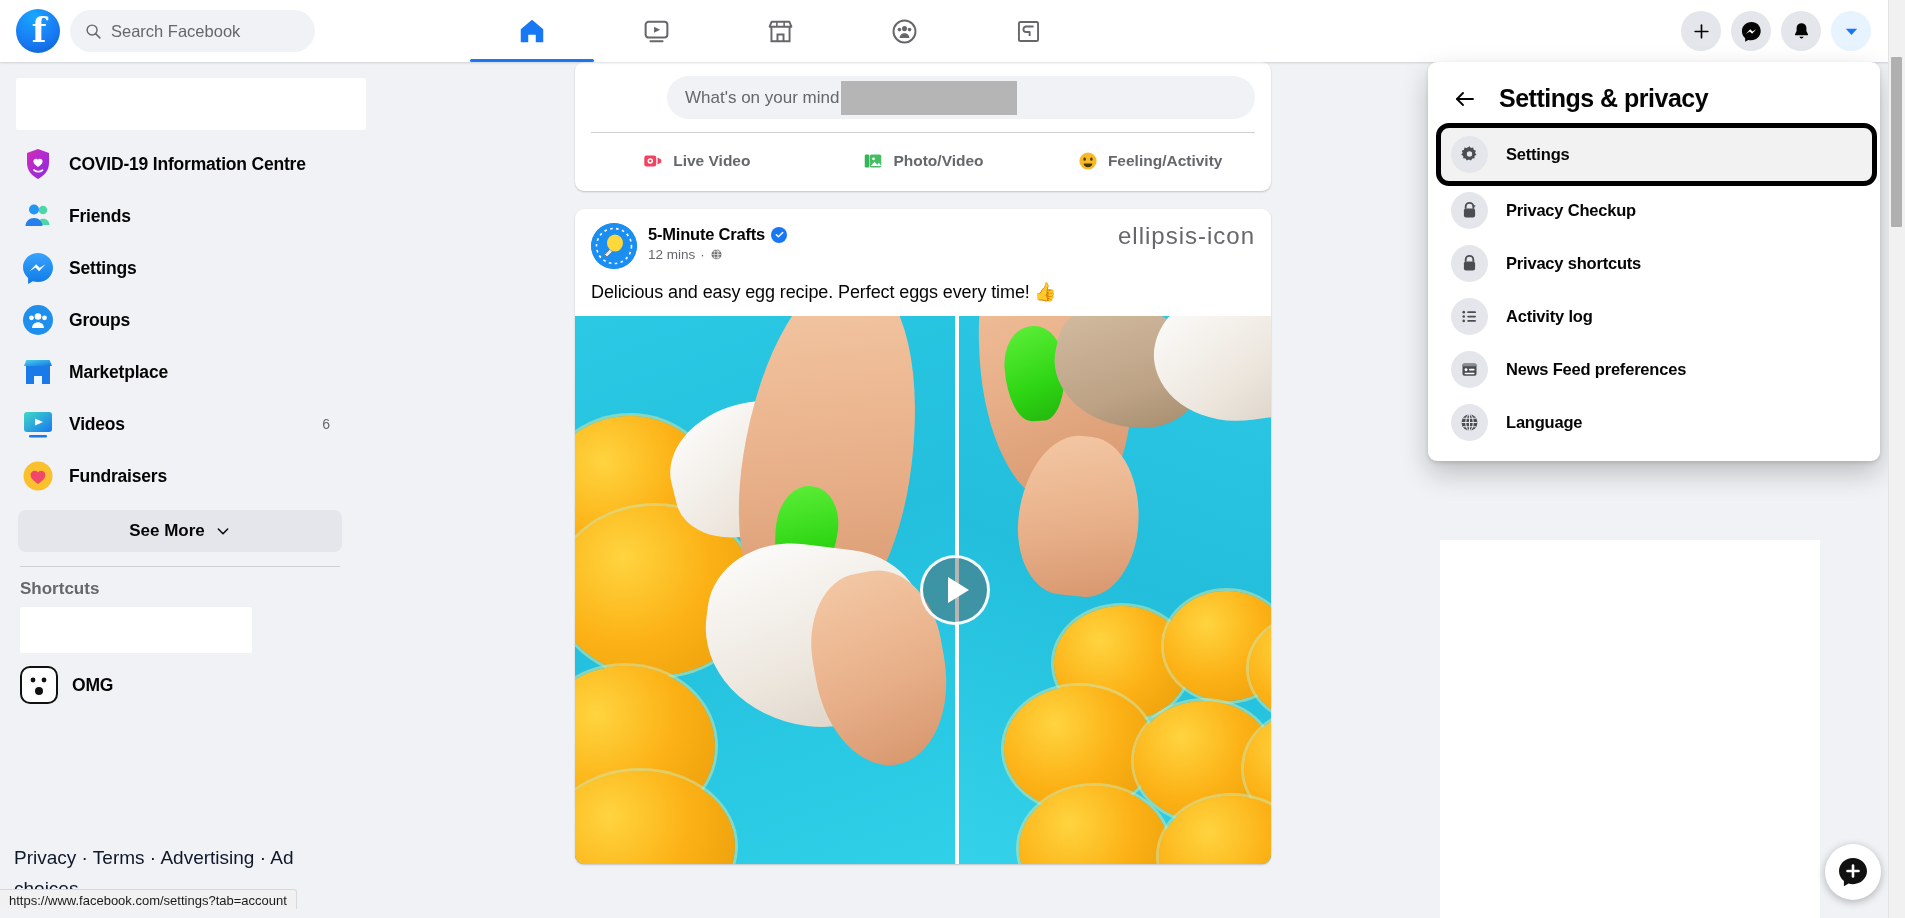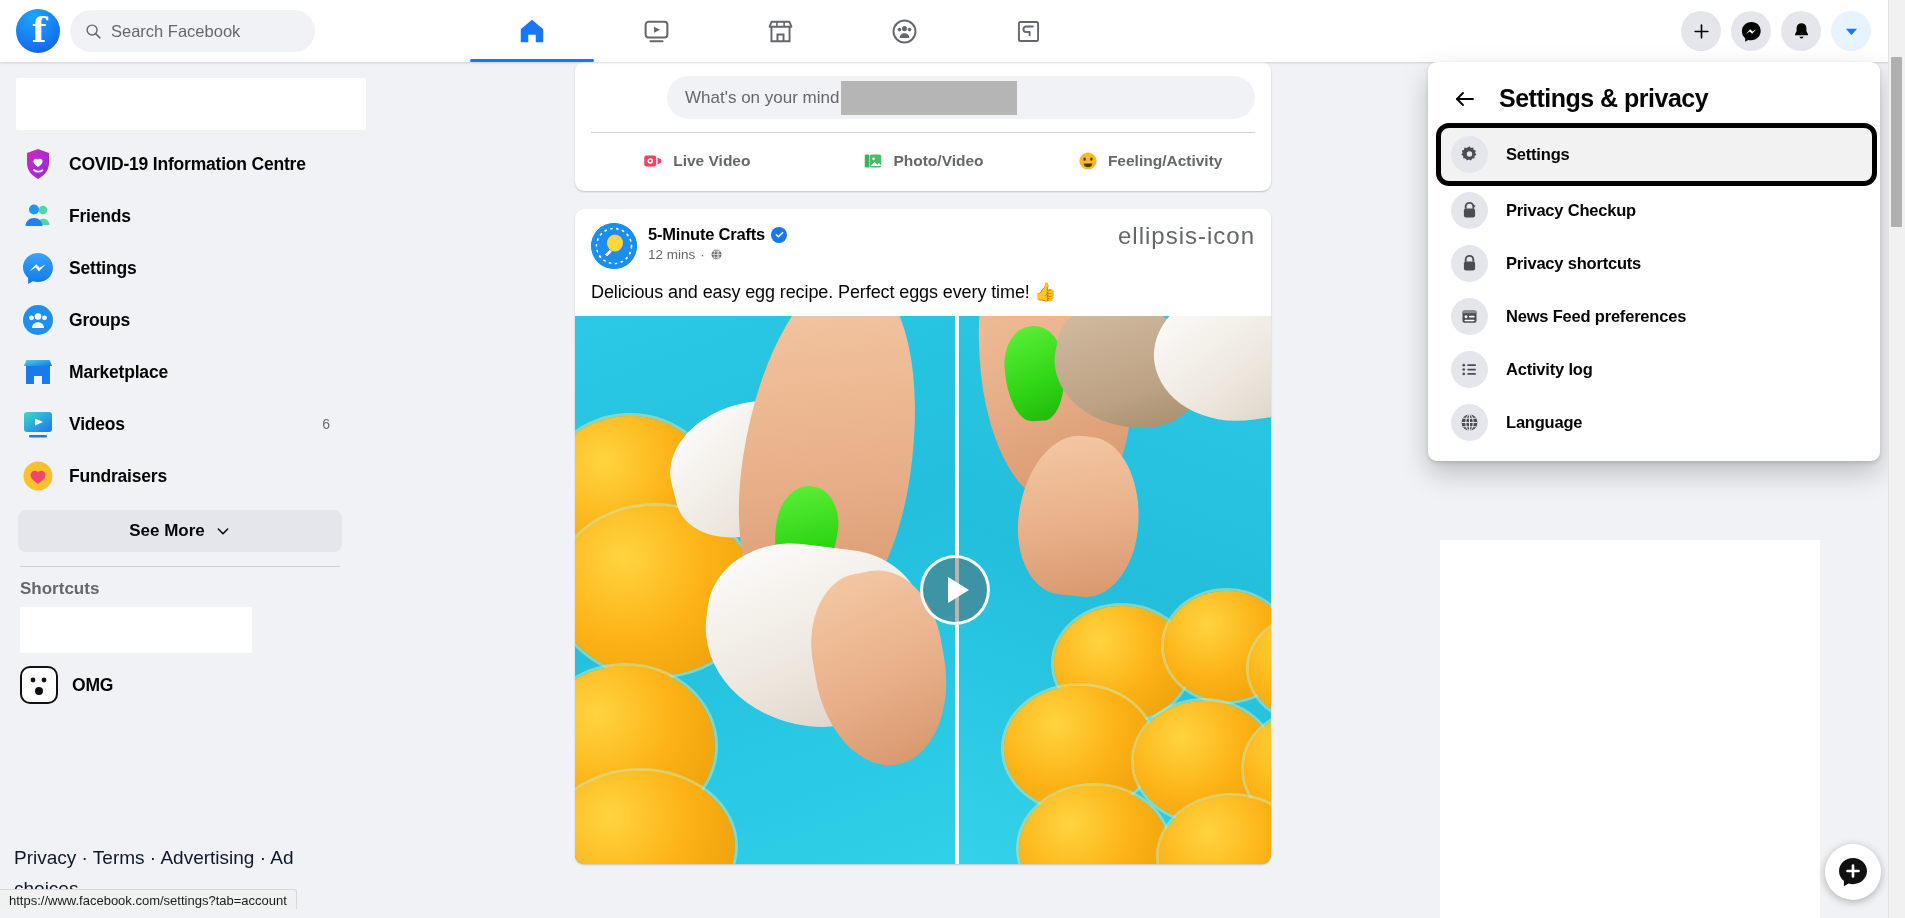--- a/index.html
+++ b/index.html
@@ -626,42 +626,42 @@
           <path d="M7.6 10V7.6a4.4 4.4 0 018.8 0V10" fill="none" stroke="#4b4d52" stroke-width="2.1"></path>
           <rect x="5.6" y="9.6" width="12.8" height="10.4" rx="2.4" fill="#4b4d52"></rect>
         </svg>
       </div>
       <span class="dd-label">Privacy shortcuts</span>
     </div>
 
     <div class="dd-item">
       <div class="dd-ico">
         <svg width="21" height="21" viewBox="0 0 24 24">
-          <rect x="4" y="5" width="16" height="14" rx="2.2" fill="#4b4d52"></rect>
-          <rect x="4" y="5" width="16" height="3.4" rx="1.6" fill="#8a8d91"></rect>
-          <circle cx="8" cy="12.2" r="1.7" fill="#fff"></circle>
-          <rect x="11.4" y="11.2" width="6.4" height="1.9" rx=".9" fill="#fff"></rect>
-          <rect x="6.3" y="15.6" width="11.5" height="1.7" rx=".85" fill="#fff"></rect>
-        </svg>
-      </div>
-      <span class="dd-label">News Feed preferences</span>
-    </div>
-
-    <div class="dd-item">
-      <div class="dd-ico">
-        <svg width="21" height="21" viewBox="0 0 24 24">
           <circle cx="5.4" cy="7" r="1.5" fill="#4b4d52"></circle>
           <circle cx="5.4" cy="12" r="1.5" fill="#4b4d52"></circle>
           <circle cx="5.4" cy="17" r="1.5" fill="#4b4d52"></circle>
           <rect x="9.4" y="6" width="10" height="2.1" rx="1" fill="#4b4d52"></rect>
           <rect x="9.4" y="11" width="10" height="2.1" rx="1" fill="#4b4d52"></rect>
           <rect x="9.4" y="16" width="10" height="2.1" rx="1" fill="#4b4d52"></rect>
         </svg>
       </div>
       <span class="dd-label">Activity log</span>
+    </div>
+
+    <div class="dd-item">
+      <div class="dd-ico">
+        <svg width="21" height="21" viewBox="0 0 24 24">
+          <rect x="4" y="5" width="16" height="14" rx="2.2" fill="#4b4d52"></rect>
+          <rect x="4" y="5" width="16" height="3.4" rx="1.6" fill="#8a8d91"></rect>
+          <circle cx="8" cy="12.2" r="1.7" fill="#fff"></circle>
+          <rect x="11.4" y="11.2" width="6.4" height="1.9" rx=".9" fill="#fff"></rect>
+          <rect x="6.3" y="15.6" width="11.5" height="1.7" rx=".85" fill="#fff"></rect>
+        </svg>
+      </div>
+      <span class="dd-label">News Feed preferences</span>
     </div>
 
     <div class="dd-item">
       <div class="dd-ico">
         <svg width="21" height="21" viewBox="0 0 24 24">
           <circle cx="12" cy="12" r="9.1" fill="#4b4d52"></circle>
           <path d="M2.9 12h18.2M4.6 7.2h14.8M4.6 16.8h14.8" fill="none" stroke="#e4e6eb" stroke-width="1.2"></path>
           <ellipse cx="12" cy="12" rx="4.3" ry="9.1" fill="none" stroke="#e4e6eb" stroke-width="1.2"></ellipse>
           <line x1="12" y1="2.9" x2="12" y2="21.1" stroke="#e4e6eb" stroke-width="1.2"></line>
         </svg>

